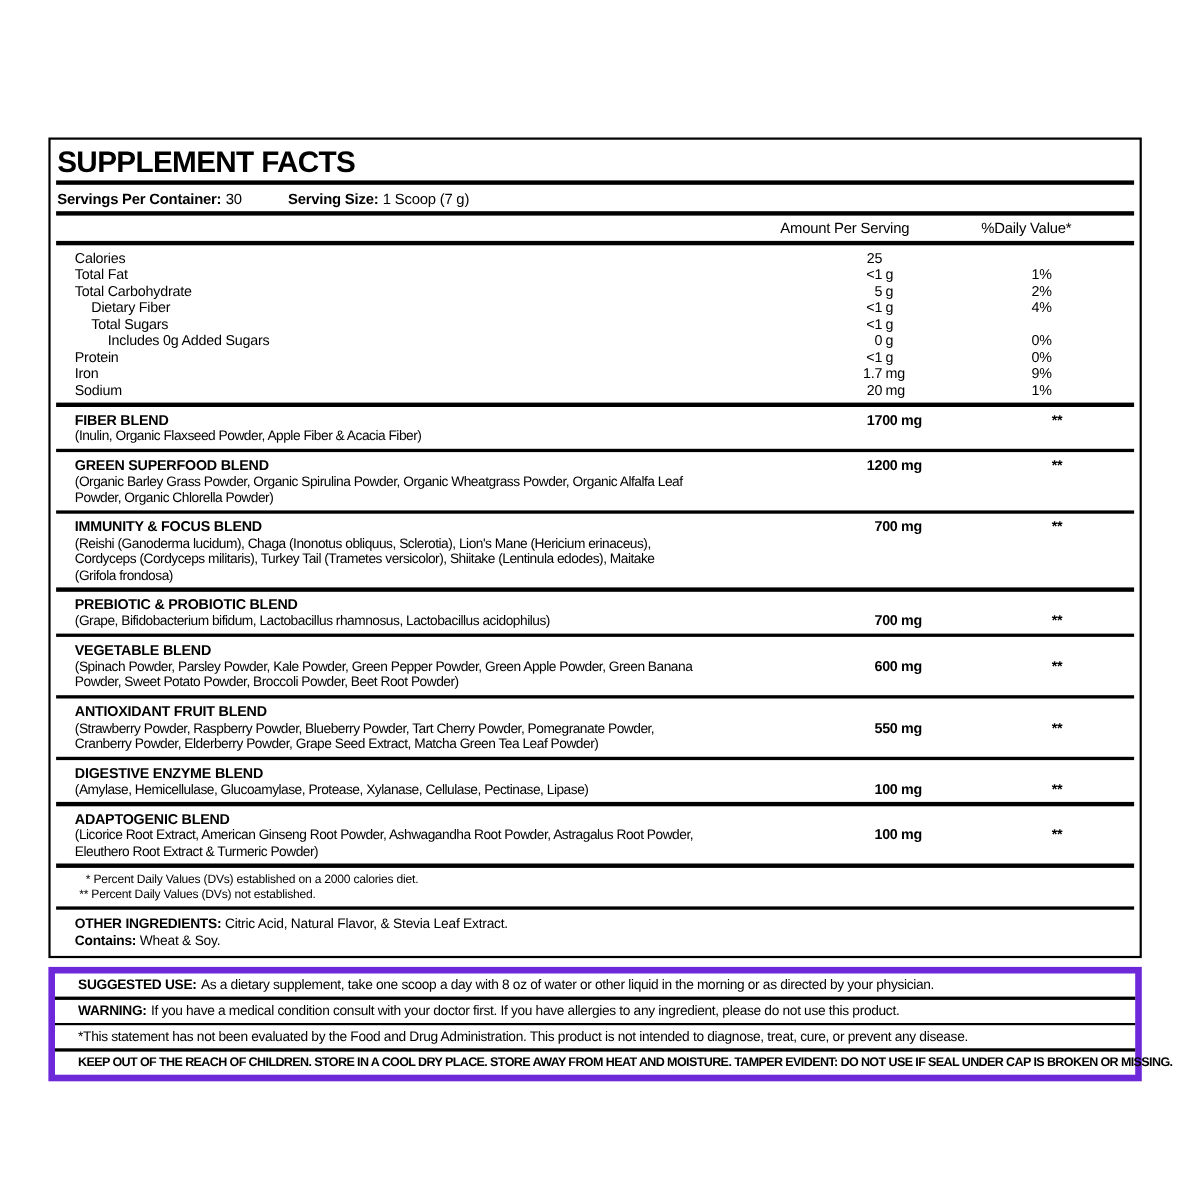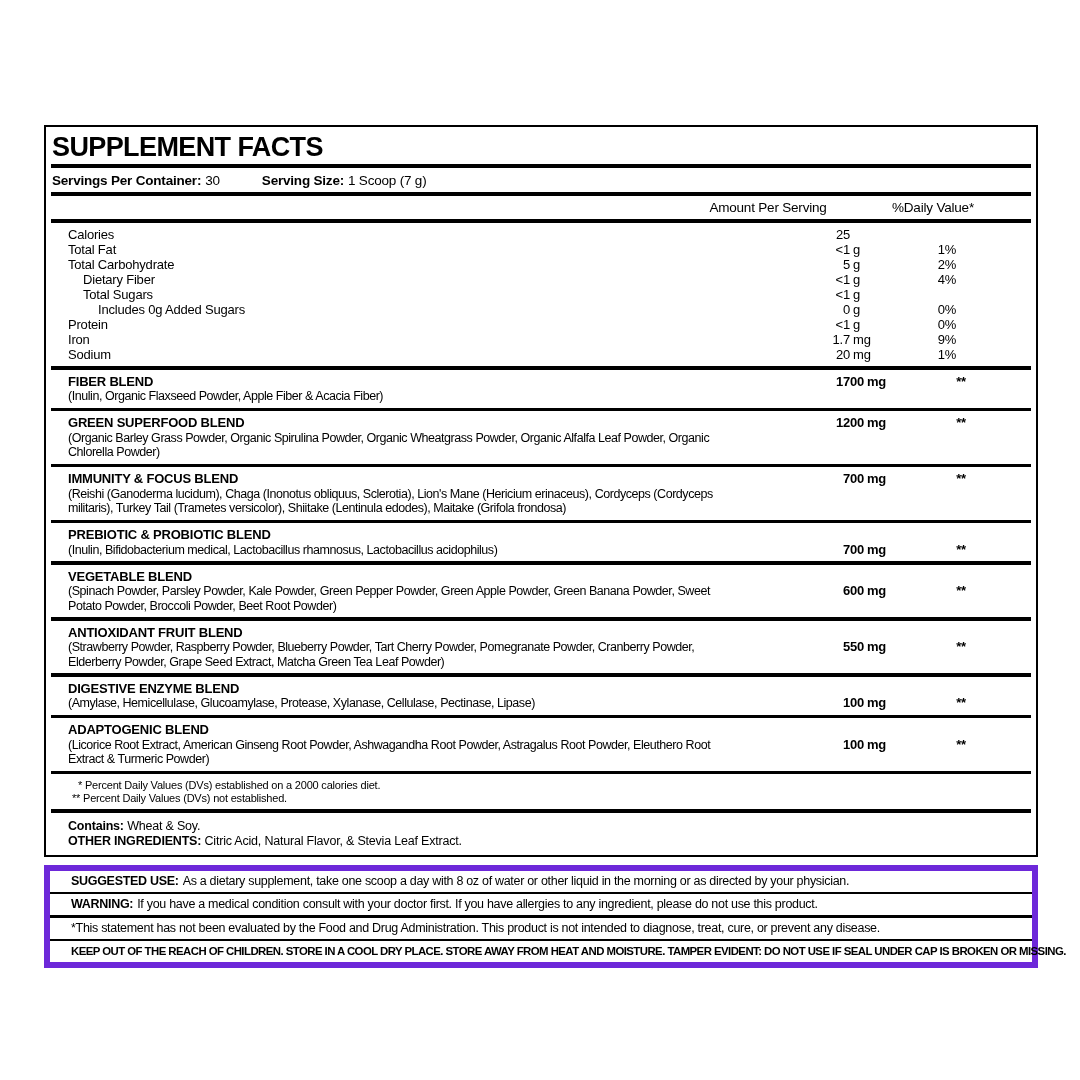--- a/index.html
+++ b/index.html
@@ -15,21 +15,21 @@
 
   .servings { display:flex; align-items:center; height:24px; font-size:13.5px; padding-left:1px; }
   .servings .lab { font-weight:bold; }
   .servings .val { margin-left:4px; }
   .servings .gap { width:42px; }
 
   .hdr-row { position:relative; height:23px; font-size:13.5px; font-weight:normal; }
   .hdr-amt { position:absolute; left:587px; width:260px; top:4px; text-align:center; }
   .hdr-dv  { position:absolute; left:812px; width:140px; top:4px; text-align:center; }
 
-  .row { display:flex; align-items:flex-start; padding-right:14px; font-size:13px; line-height:15px; }
+  .row { display:flex; align-items:flex-start; padding-right:14px; font-size:13px; line-height:15px;gap:48px; }
   .c-name { flex:1; }
   .ind0 { padding-left:17px; } .ind1 { padding-left:32px; } .ind2 { padding-left:47px; }
   .c-amt { width:160px; display:flex; flex-shrink:0; }
   .c-amt .v { width:133px; text-align:right; }
   .c-amt .u { flex:1; padding-left:3px; }
   .c-dv { width:140px; text-align:center; flex-shrink:0; }
 
   .nutrients { padding:4px 0; }
 
   .blend { padding:5px 0 4px; line-height:14.5px; }
@@ -188,21 +188,21 @@
     <div class="c-amt">
               <span class="v">700</span>
               <span class="u">mg</span>
             </div>
     <div class="c-dv">**</div>
   </div>
           <div class="rule mid"></div>
           <div class="blend row amt-line2">
     <div class="c-name ind0">
       <div class="b-title">PREBIOTIC &amp; PROBIOTIC BLEND</div>
-      <div class="b-ing">(Inulin, Bifidobacterium medical, Lactobacillus rhamnosus, Lactobacillus acidophilus)</div>
+      <div class="b-ing">(Grape, Bifidobacterium bifidum, Lactobacillus rhamnosus, Lactobacillus acidophilus)</div>
     </div>
     <div class="c-amt">
               <span class="v">700</span>
               <span class="u">mg</span>
             </div>
     <div class="c-dv">**</div>
   </div>
           <div class="rule mid"></div>
           <div class="blend row amt-line2">
     <div class="c-name ind0">
@@ -254,22 +254,22 @@
           <div class="rule mid"></div>
         </div>
 
       <div class="footnotes">
         <div class="fn f1">* Percent Daily Values (DVs) established on a 2000 calories diet.</div>
         <div class="fn">** Percent Daily Values (DVs) not established.</div>
       </div>
       <div class="rule mid"></div>
 
       <div class="other">
+        <div><span class="lab">OTHER INGREDIENTS:</span> <span>Citric Acid, Natural Flavor, &amp; Stevia Leaf Extract.</span></div>
         <div><span class="lab">Contains:</span> <span>Wheat &amp; Soy.</span></div>
-        <div><span class="lab">OTHER INGREDIENTS:</span> <span>Citric Acid, Natural Flavor, &amp; Stevia Leaf Extract.</span></div>
       </div>
 
     </div>
   </div>
 
   <div class="usage-box">
     <div class="usage-row">
       <span class="lab">SUGGESTED USE:</span>
       <span>As a dietary supplement, take one scoop a day with 8 oz of water or other liquid in the morning or as directed by your physician.</span>
     </div>

